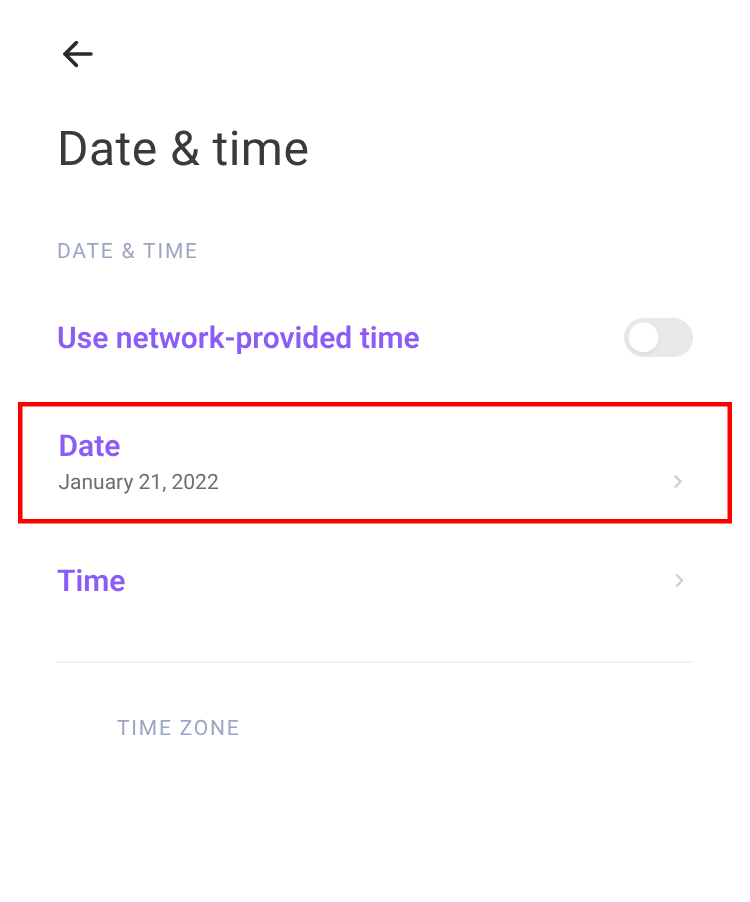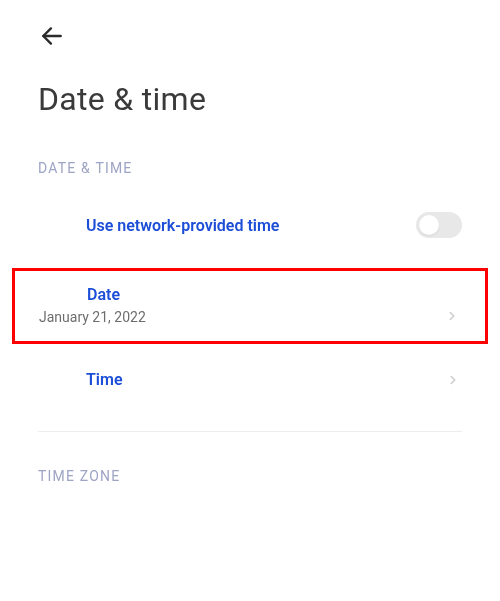--- a/index.html
+++ b/index.html
@@ -46,24 +46,23 @@
       display: flex;
       align-items: center;
       justify-content: space-between;
       padding: 16px 38px 16px 38px;
       cursor: pointer;
     }
     .row-toggle {
       padding: 18px 38px 24px 38px;
     }
     .row-title {
-      font-size: 16px;
+      font-size: 20px;
       font-weight: 600;
-      color: #1d4ed8;
-      margin-left: 48px;
+      color: #8b5cf6;
     }
     .row-sub {
       font-size: 14px;
       font-weight: 400;
       color: #6e6e6e;
       margin-top: 5px;
     }
     .row-left {
       display: flex;
       flex-direction: column;
@@ -99,20 +98,21 @@
       padding: 14px 24px 16px 24px;
       align-items: flex-end;
     }
     .divider {
       margin: 24px 38px 0 38px;
       height: 1px;
       background: #ededed;
     }
     .tz-header {
       padding-top: 36px;
+      margin-left: 40px;
     }
   </style>
 </head>
 <body>
 
 <div class="container">
 
   <div class="header">
     <div class="back-icon">
       <svg width="26" height="26" viewBox="0 0 24 24" fill="none" stroke="#2b2b2b" stroke-width="2.2" stroke-linecap="round" stroke-linejoin="round">

